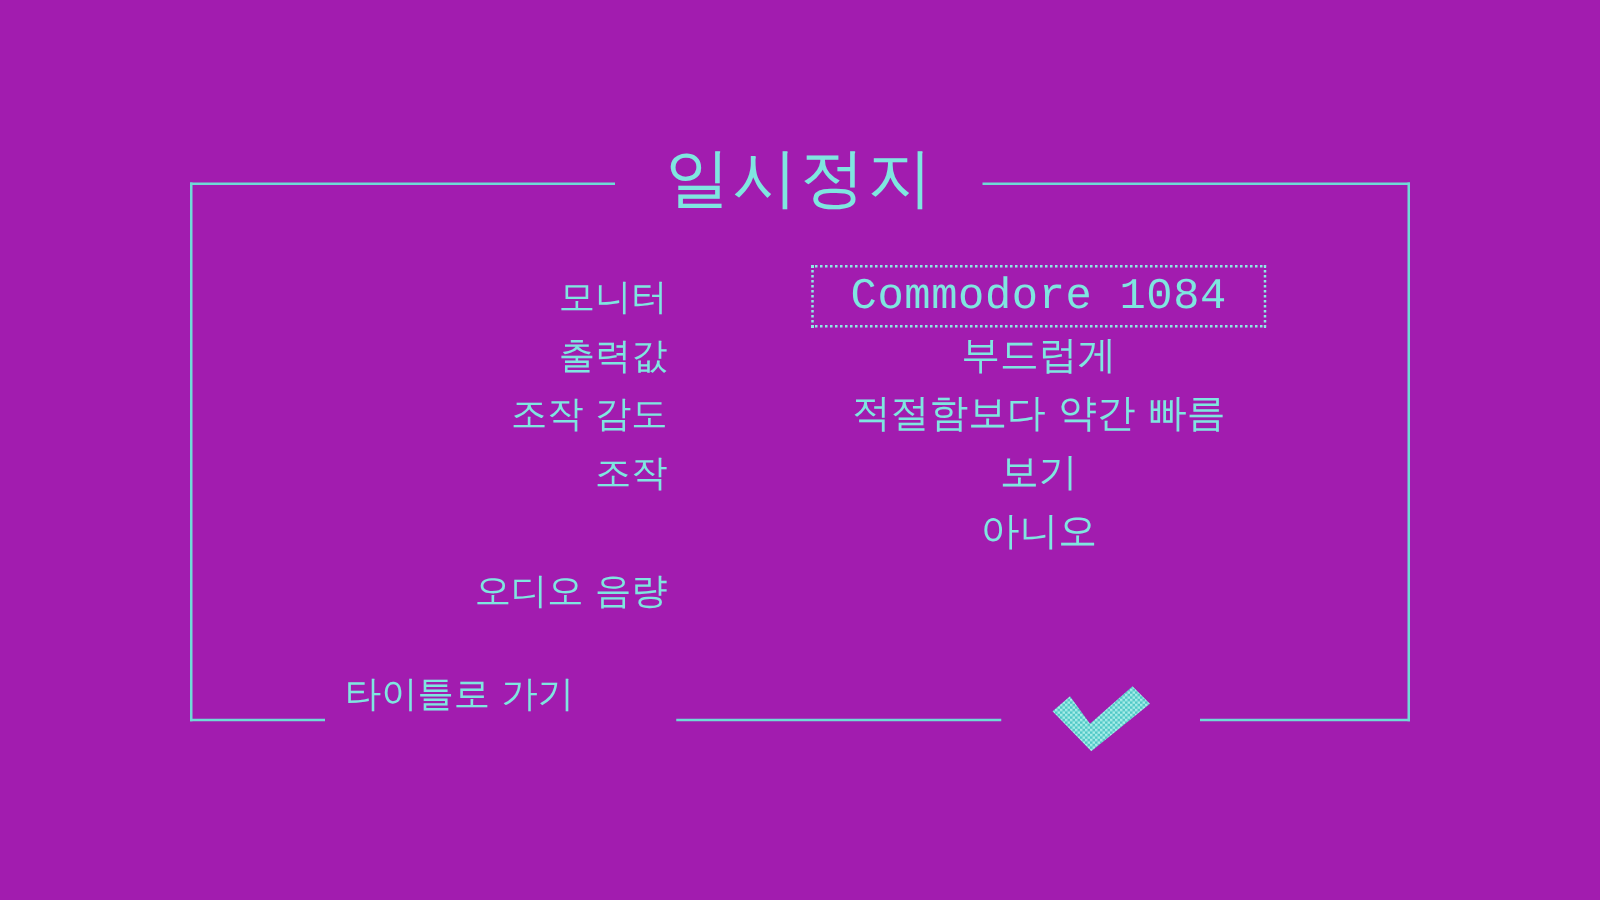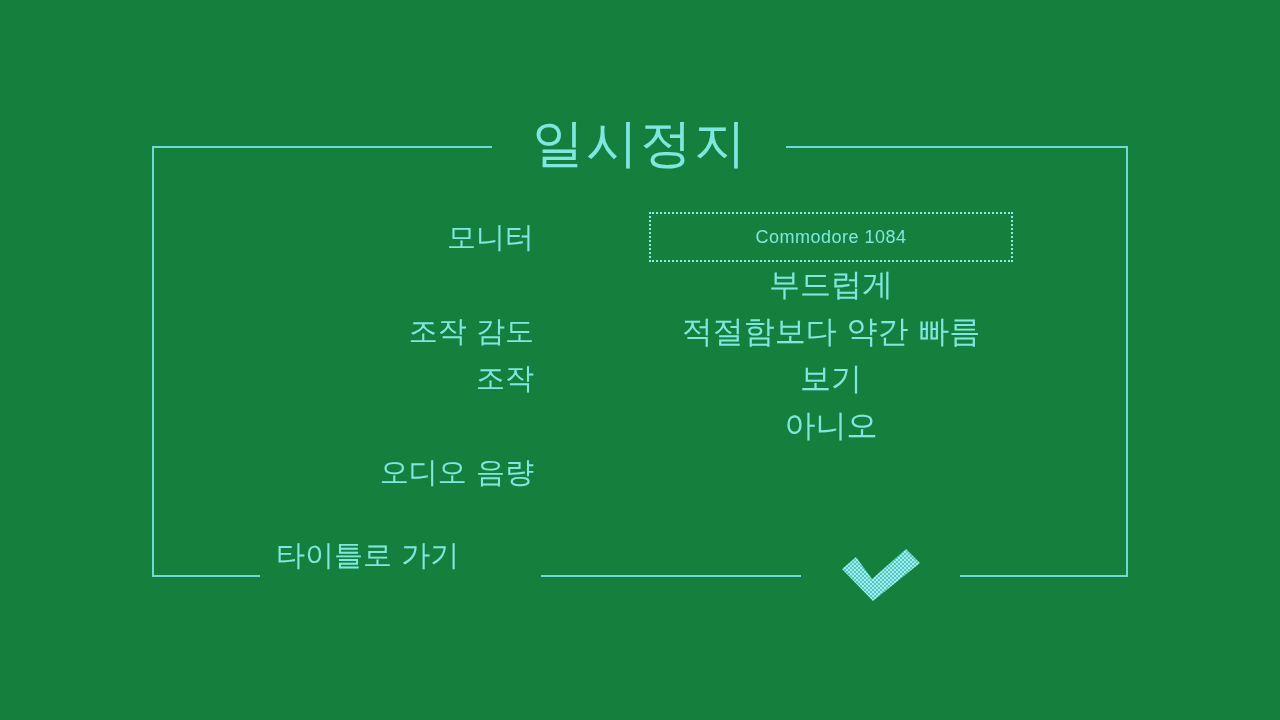--- a/index.html
+++ b/index.html
@@ -5,21 +5,21 @@
 <style>
   html, body {
     margin: 0;
     padding: 0;
     background: #362a8e;
   }
   #screen {
     position: relative;
     width: 1280px;
     height: 720px;
-    background: #15803d;
+    background: #a21caf;
     overflow: hidden;
     font-family: "DejaVu Sans", sans-serif;
     -webkit-font-smoothing: none;
   }
 
   
   .frame-line {
     position: absolute;
     background: #6fd9d6;
   }
@@ -69,22 +69,22 @@
     left: 653px;
     top: 0;
     width: 356px;
     text-align: center;
     color: #7fe6e0;
     font-size: 31px;
     line-height: 42px;
     white-space: nowrap;
   }
   .opt-value.serif {
-    font-family: Liberation Sans, sans-serif;
-    font-size: 18px;
+    font-family: Liberation Mono, monospace;
+    font-size: 35px;
     letter-spacing: 0.5px;
   }
   
   .opt-row.selected .opt-value {
     outline: 2px dotted #8fe9e4;
     outline-offset: 2px;
     height: 42px;
     box-sizing: border-box;
   }
 
@@ -127,20 +127,21 @@
   <div id="title">일시정지</div>
 
   <div id="options">
 
     <div class="opt-row selected">
       <div class="opt-label">모니터</div>
       <div class="opt-value serif">Commodore 1084</div>
     </div>
 
     <div class="opt-row">
+      <div class="opt-label">출력값</div>
       <div class="opt-value">부드럽게</div>
     </div>
 
     <div class="opt-row">
       <div class="opt-label">조작 감도</div>
       <div class="opt-value">적절함보다 약간 빠름</div>
     </div>
 
     <div class="opt-row">
       <div class="opt-label">조작</div>

